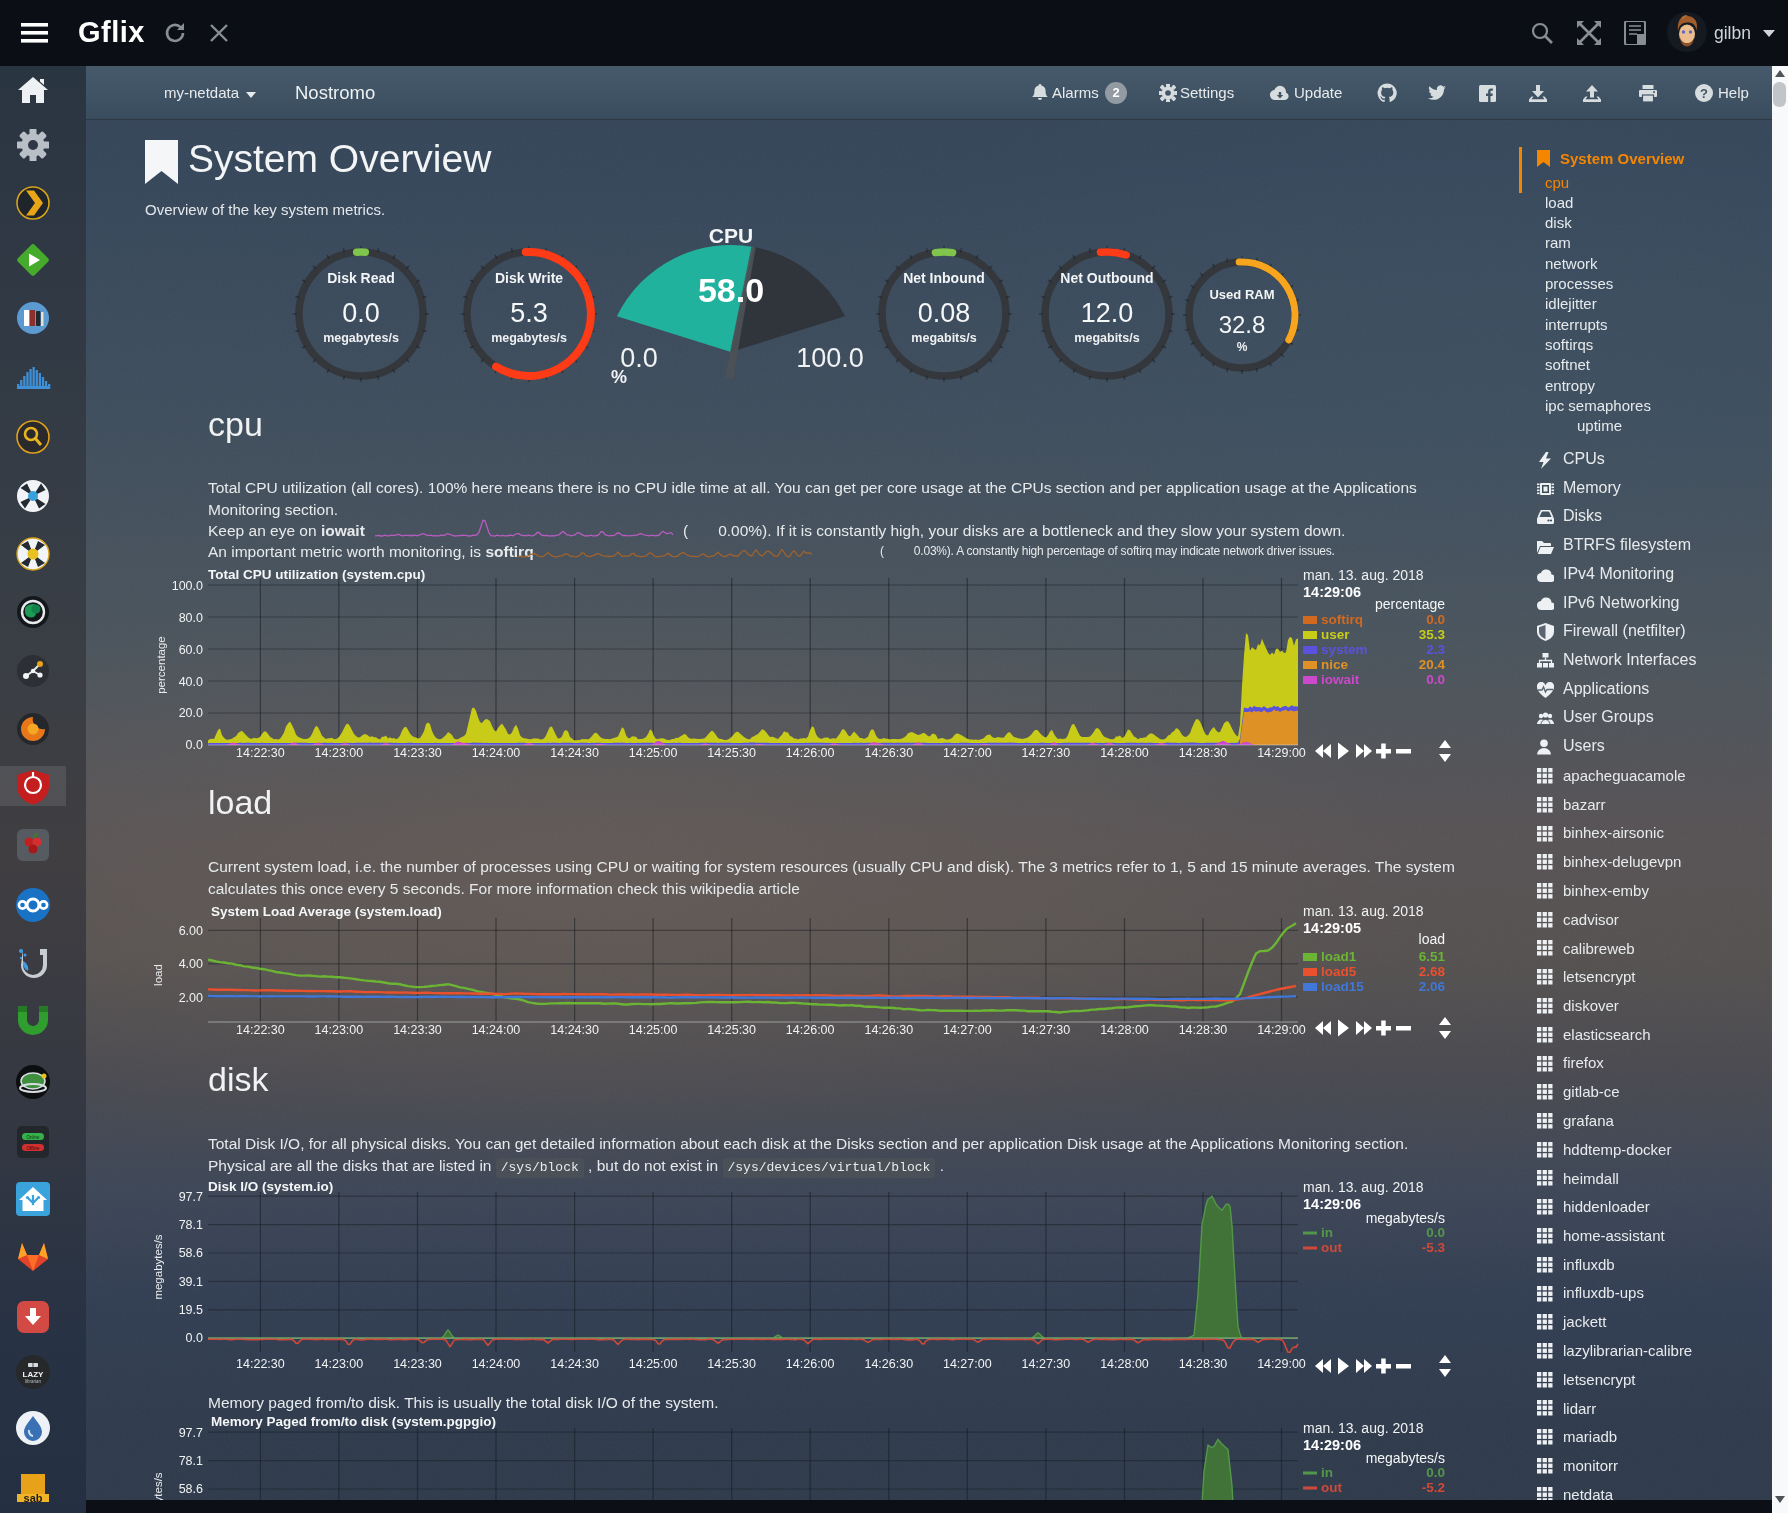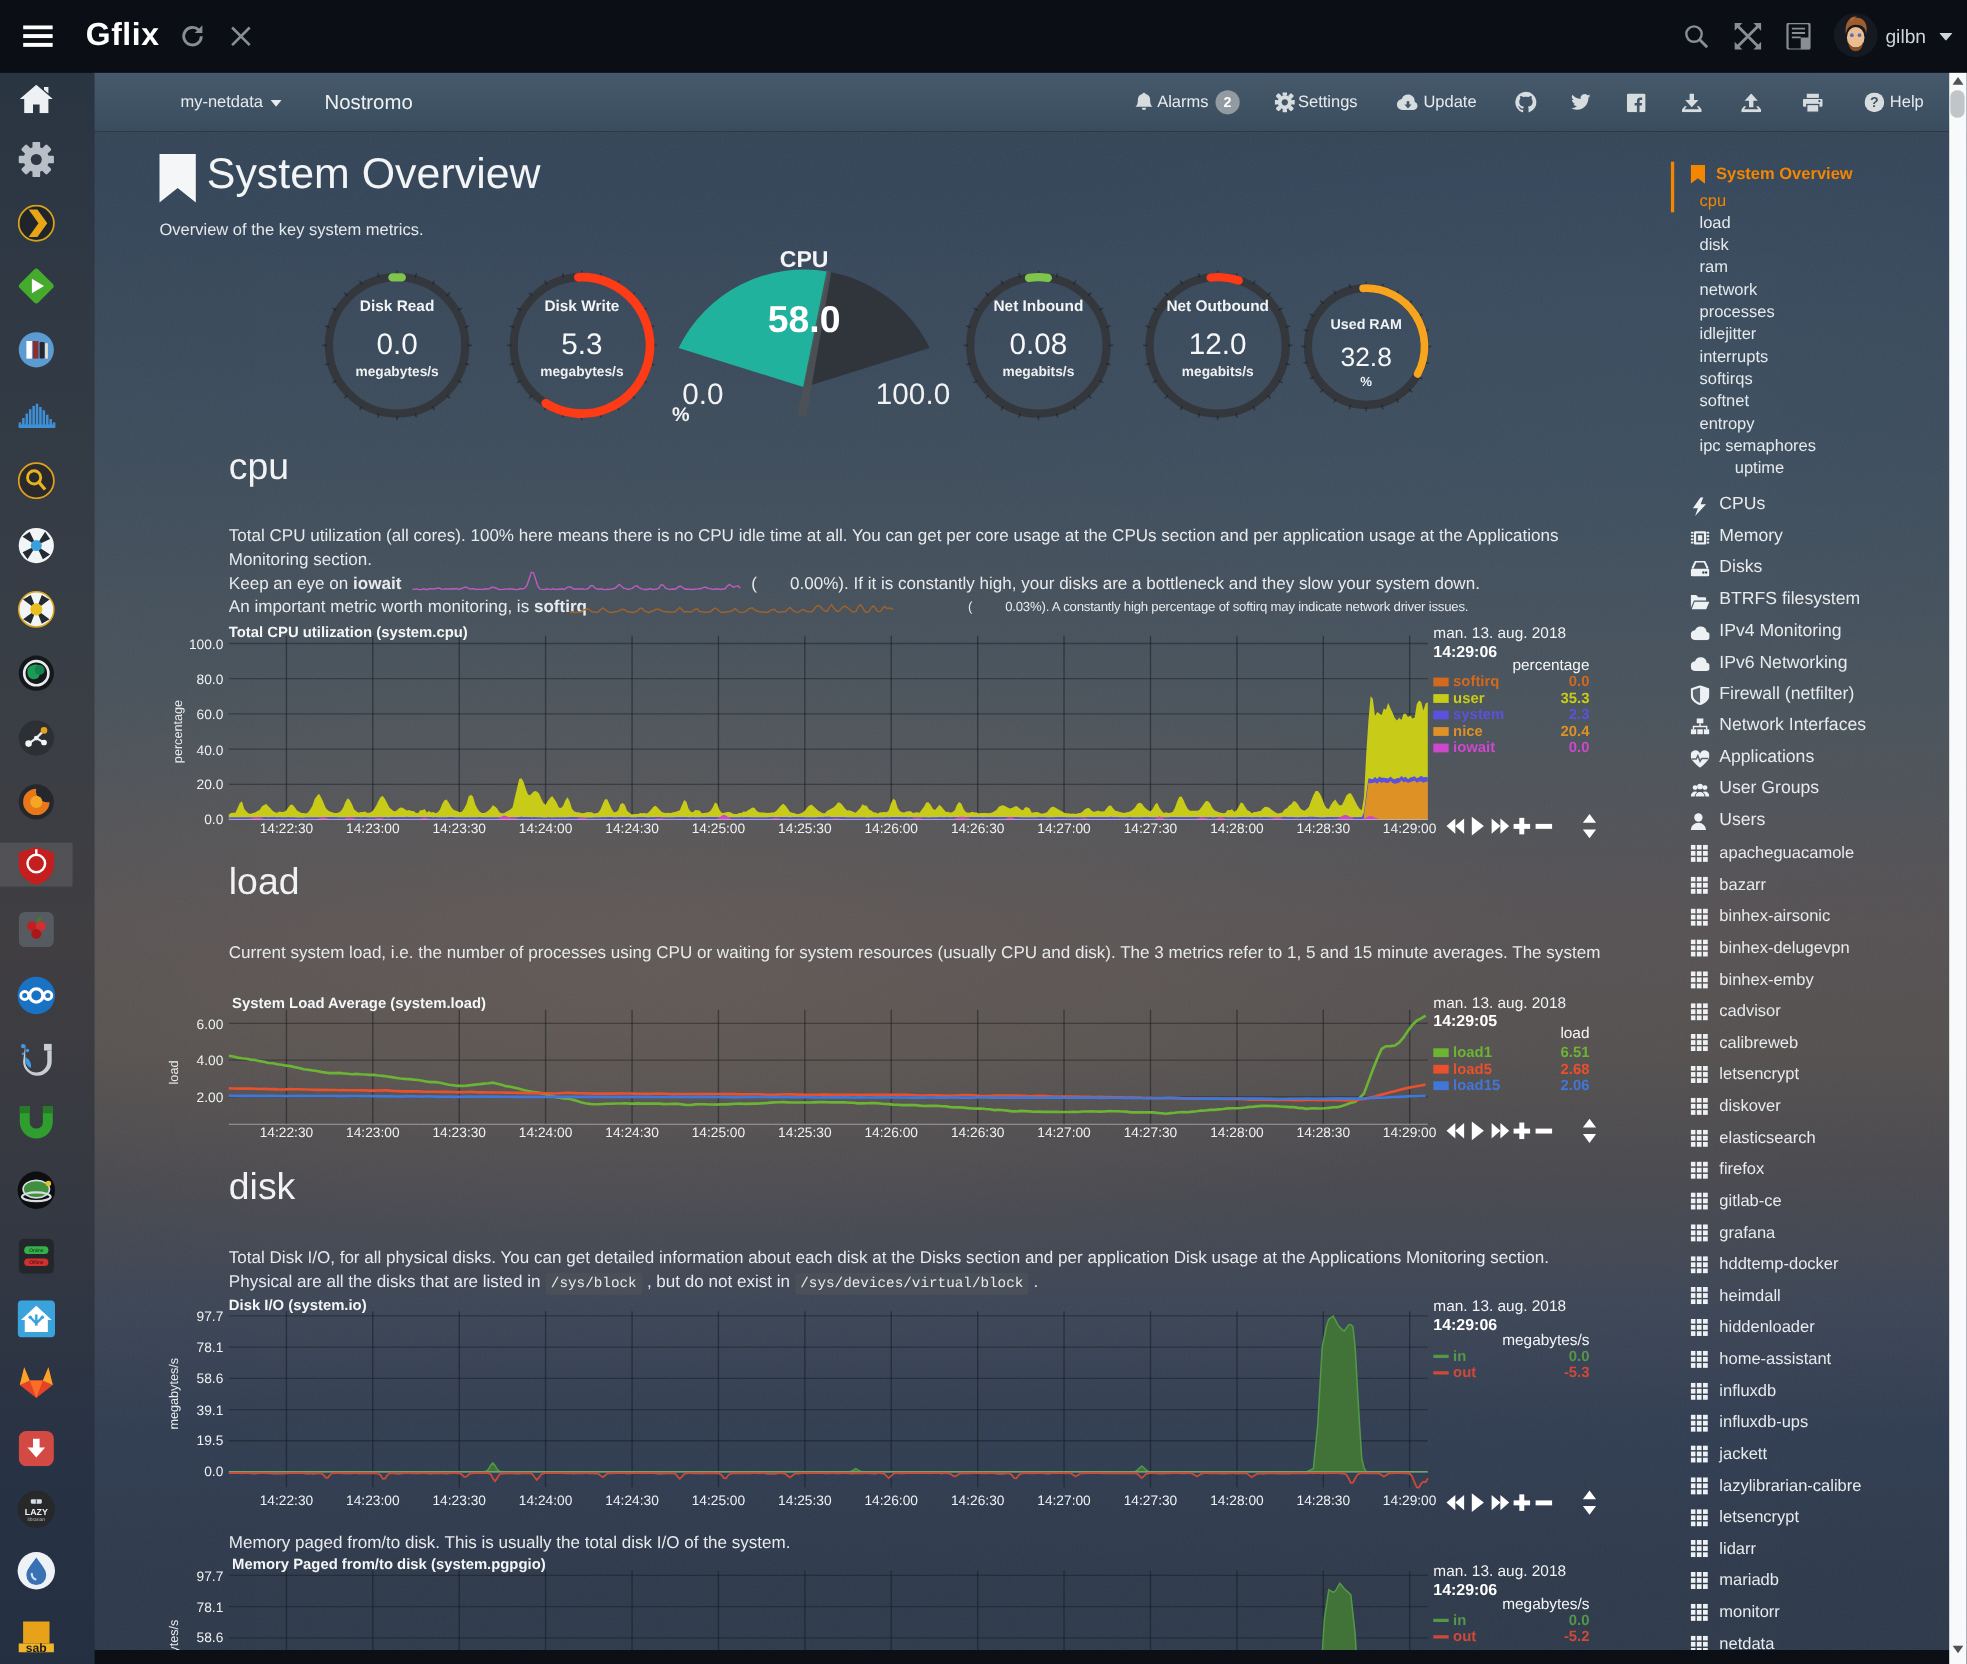--- a/index.html
+++ b/index.html
@@ -362,20 +362,21 @@
         <path d="M1346,744 L1346,758 L1354,751.0 Z" fill="#fff"></path>
         <rect x="1358" y="749" width="15" height="4.5" fill="#fff"></rect>
         <rect x="1363.2" y="743.5" width="4.5" height="15" fill="#fff"></rect>
         <rect x="1378" y="749" width="15" height="4.5" fill="#fff"></rect>
         <path d="M1421,748 L1433,748 L1427,740 Z" fill="#fff"></path>
         <path d="M1421,754 L1433,754 L1427,762 Z" fill="#fff"></path>
       </svg>
 
   <div class="sect-h" style="left:124px; top:717px;">load</div>
   <div class="p15" style="left:124px; top:790px;">Current system load, i.e. the number of processes using CPU or waiting for system resources (usually CPU and disk). The 3 metrics refer to 1, 5 and 15 minute averages. The system</div>
+  <div class="p15" style="left:124px; top:812px;">calculates this once every 5 seconds. For more information check this wikipedia article</div>
   <svg class="abs" style="left:64px; top:829px;" width="1380" height="215" viewBox="130 895 1380 215">
         <path d="M242.4,918 L242.4,1022" stroke="rgba(18,23,29,0.50)" stroke-width="1.2"></path>
         <path d="M320.9,918 L320.9,1022" stroke="rgba(18,23,29,0.50)" stroke-width="1.2"></path>
         <path d="M399.5,918 L399.5,1022" stroke="rgba(18,23,29,0.50)" stroke-width="1.2"></path>
         <path d="M478.0,918 L478.0,1022" stroke="rgba(18,23,29,0.50)" stroke-width="1.2"></path>
         <path d="M556.6,918 L556.6,1022" stroke="rgba(18,23,29,0.50)" stroke-width="1.2"></path>
         <path d="M635.1,918 L635.1,1022" stroke="rgba(18,23,29,0.50)" stroke-width="1.2"></path>
         <path d="M713.7,918 L713.7,1022" stroke="rgba(18,23,29,0.50)" stroke-width="1.2"></path>
         <path d="M792.2,918 L792.2,1022" stroke="rgba(18,23,29,0.50)" stroke-width="1.2"></path>
         <path d="M870.8,918 L870.8,1022" stroke="rgba(18,23,29,0.50)" stroke-width="1.2"></path>

